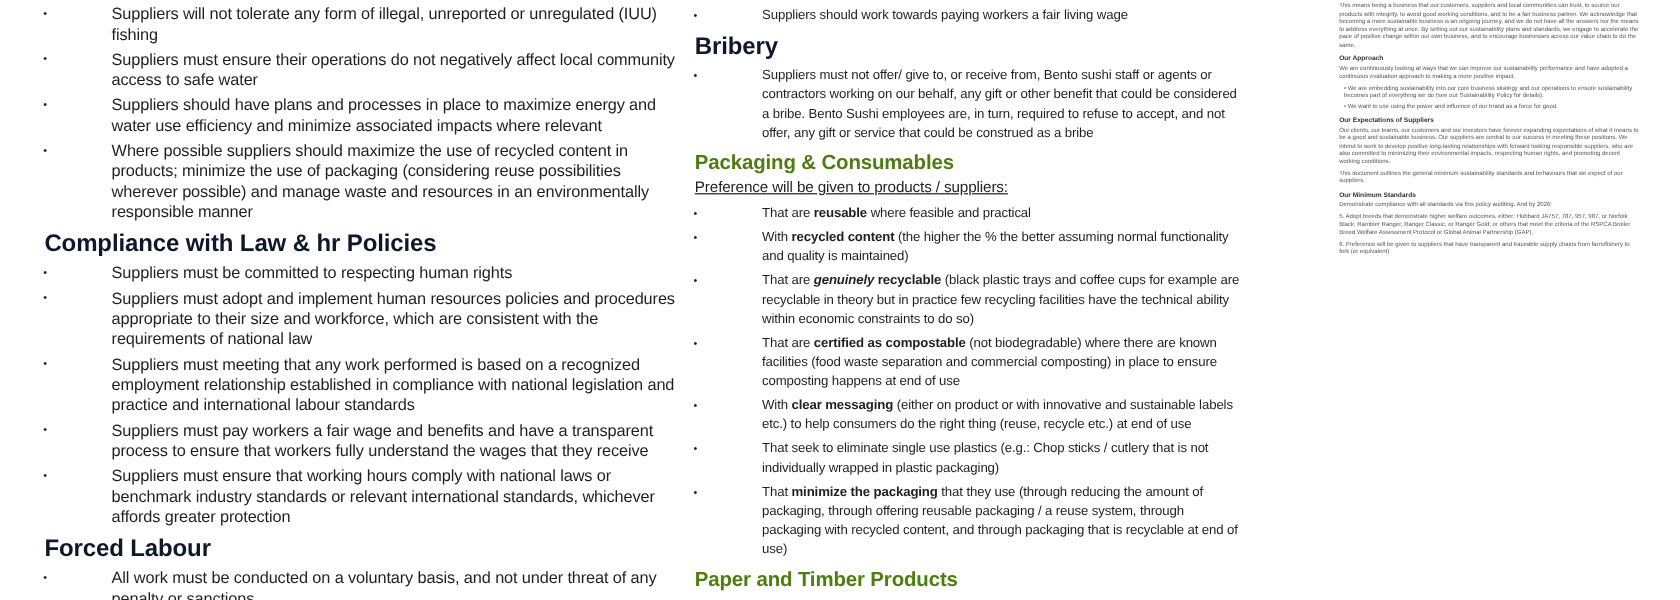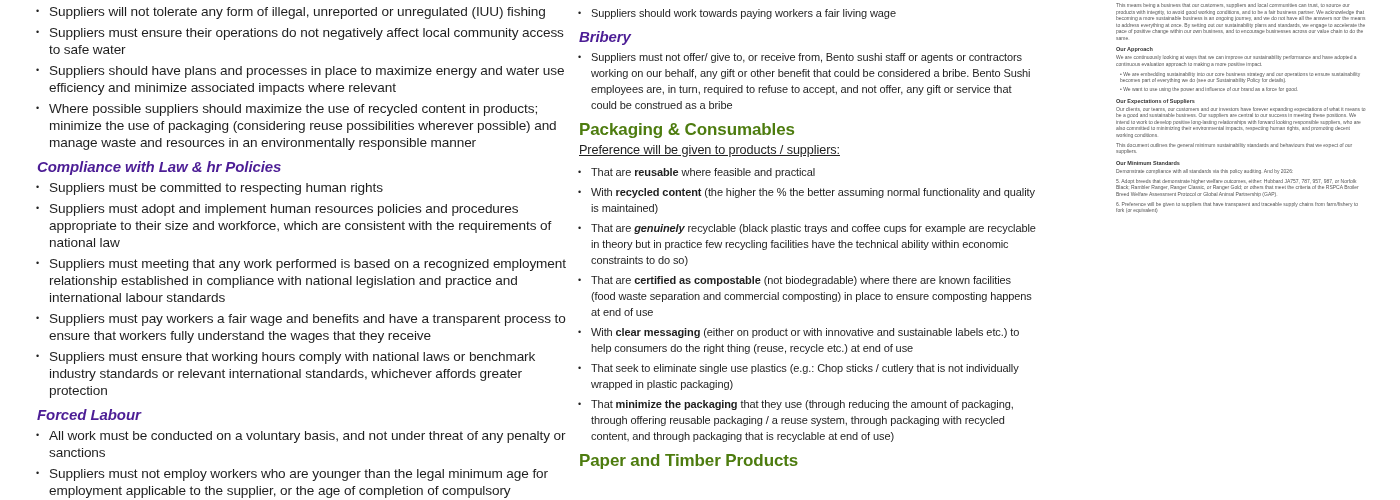--- a/index.html
+++ b/index.html
@@ -15,25 +15,25 @@
   }
   .page { position: absolute; inset: 0; }
   .col { position: absolute; top: 0; }
   .col-left  { left: 36px;  width: 536px; padding-top: 3px; }
   .col-right { left: 578px; width: 458px; padding-top: 5px; }
 
   .li { display: flex; align-items: flex-start; margin: 0 0 4px 0; }
   .bullet { flex: 0 0 13px; text-align: left; color: #222; }
   .col-left  .bullet { font-size: 9px;  line-height: 17px; }
   .col-right .bullet { font-size: 9px;  line-height: 16px; }
-  .txt { flex: 1; letter-spacing: -0.1px; }
+  .txt { flex: 1; letter-spacing: -0.1px; margin-left: 44px; }
   .col-left  .txt { font-size: 13.6px; line-height: 17px; }
   .col-right .txt { font-size: 11px; line-height: 16px; }
 
-  .h-med { font-weight: 700; color: #4c1d95; font-size: 15px; margin: 7px 0 4px 1px; letter-spacing: -0.1px; font-style: italic; }
+  .h-med { font-weight: 700; color: #0f172a; font-size: 20px; margin: 7px 0 4px 1px; letter-spacing: -0.1px; }
   .h-big { font-weight: 700; color: #4d7c0f; font-size: 17px; margin: 7px 0 3px 1px; letter-spacing: -0.1px; }
   .intro { font-size: 12.7px; line-height: 15px; margin: 0 0 6px 1px; letter-spacing: -0.1px; text-decoration: underline; }
 
   .mini { position: absolute; left: 1116px; top: 2px; width: 250px;
           font-size: 5px; line-height: 6.5px; color: #555; letter-spacing: 0; }
   .mini-h  { font-weight: 700; color: #333; font-size: 5.5px; margin: 5px 0 1.5px 0; }
   .mini-p  { margin: 0 0 3.5px 0; }
   .mini-li { margin: 0 0 2.5px 0; padding-left: 4px; }
 </style>
 </head>
@@ -118,21 +118,21 @@
         <div class="li">
           <span class="bullet">•</span>
           <span class="txt"><span>That are </span><span style="font-weight: 700;">reusable</span><span> where feasible and practical</span></span>
         </div>
         <div class="li">
           <span class="bullet">•</span>
           <span class="txt"><span>With </span><span style="font-weight: 700;">recycled content</span><span> (the higher the % the better assuming normal functionality and quality is maintained)</span></span>
         </div>
         <div class="li">
           <span class="bullet">•</span>
-          <span class="txt"><span>That are </span><span style="font-weight: 700; font-style: italic;">genuinely</span><span> </span><span style="font-weight: 400;">recyclable</span><span> (black plastic trays and coffee cups for example are recyclable in theory but in practice few recycling facilities have the technical ability within economic constraints to do so)</span></span>
+          <span class="txt"><span>That are </span><span style="font-weight: 700; font-style: italic;">genuinely</span><span> </span><span style="font-weight: 700;">recyclable</span><span> (black plastic trays and coffee cups for example are recyclable in theory but in practice few recycling facilities have the technical ability within economic constraints to do so)</span></span>
         </div>
         <div class="li">
           <span class="bullet">•</span>
           <span class="txt"><span>That are </span><span style="font-weight: 700;">certified as compostable</span><span> (not biodegradable) where there are known facilities (food waste separation and commercial composting) in place to ensure composting happens at end of use</span></span>
         </div>
         <div class="li">
           <span class="bullet">•</span>
           <span class="txt"><span>With </span><span style="font-weight: 700; text-align: right;">clear messaging</span><span> (either on product or with innovative and sustainable labels etc.) to help consumers do the right thing (reuse, recycle etc.) at end of use</span></span>
         </div>
         <div class="li">

